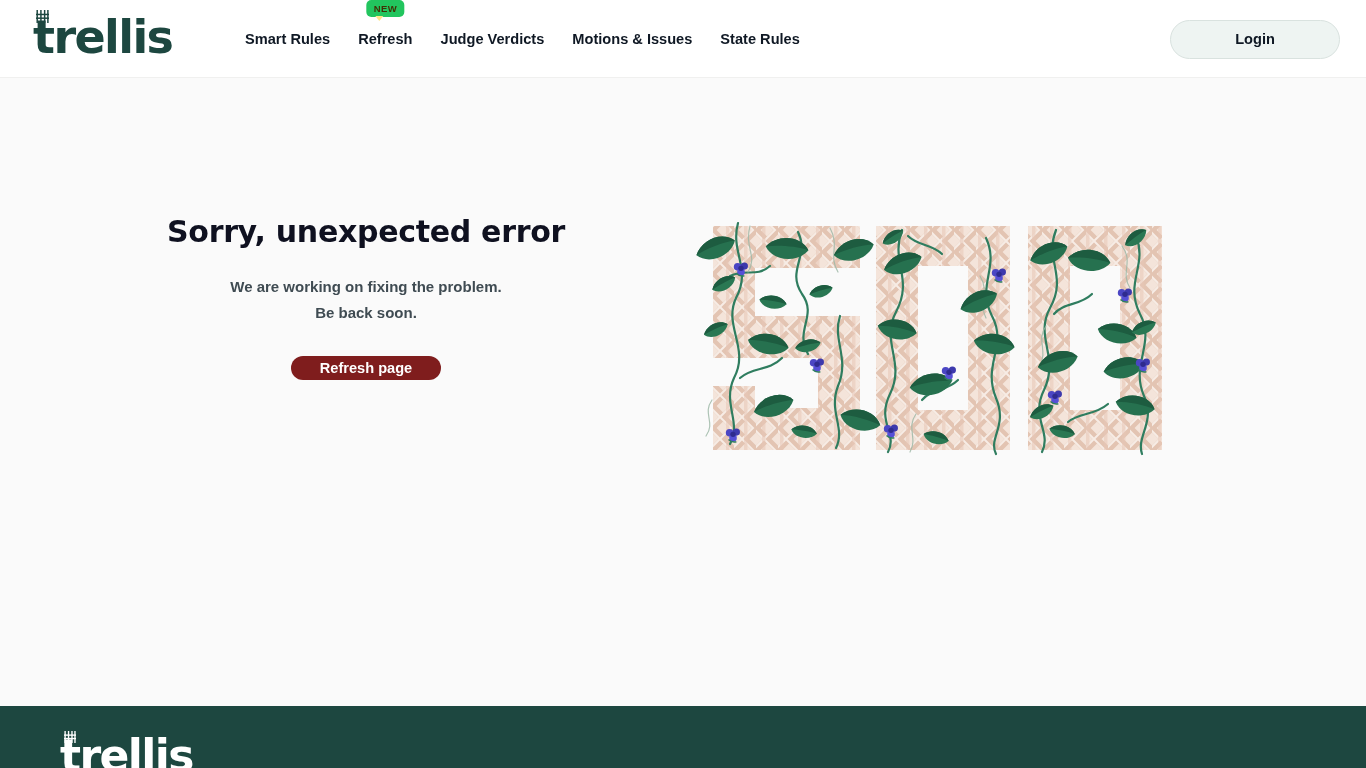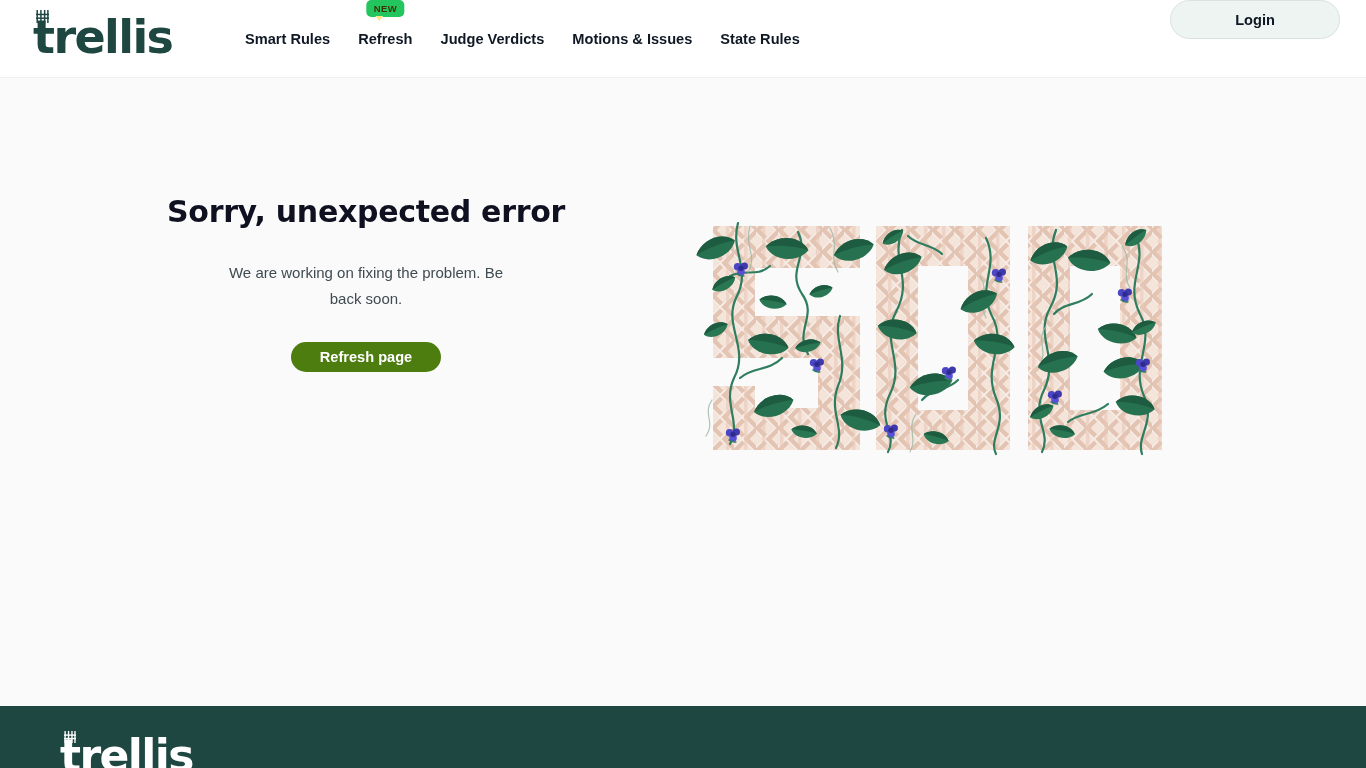--- a/index.html
+++ b/index.html
@@ -102,21 +102,20 @@
   }
 
   .header-actions {
     position: absolute;
     right: 26px;
     top: 0;
     height: 78px;
     display: flex;
     align-items: center;
     gap: 14px;
-    flex-direction: column;
   }
   .btn-login {
     width: 170px;
     height: 39px;
     border-radius: 20px;
     border: 1px solid #d9e2df;
     background: #eef4f2;
     color: #0f1824;
     font-family: "Liberation Sans", sans-serif;
     font-size: 14.6px;
@@ -141,50 +140,50 @@
     position: absolute;
     top: 78px; left: 0;
     width: 1366px;
     height: 628px;
     background: #fafafa;
   }
 
   .error-block {
     position: absolute;
     left: 150px;
-    top: 116px;
+    top: 136px;
     width: 432px;
     text-align: center;
   }
   .error-title {
     font-family: "DejaVu Sans", sans-serif;
     font-size: 30px;
     font-weight: 700;
     letter-spacing: -0.3px;
     color: #0f1120;
     line-height: 1.2;
     white-space: nowrap;
   }
   .error-subtitle {
-    margin-top: 30px;
+    margin-top: 24px;
     font-size: 15px;
-    font-weight: 400;
+    font-weight: 700;
     color: #3f4b52;
     line-height: 1.72;
     max-width: 290px;
     margin-left: auto;
     margin-right: auto;
   }
   .btn-refresh {
     margin-top: 30px;
     width: 150px;
-    height: 30px;
+    height: 24px;
     border-radius: 20px;
     border: none;
-    background: #4d7c0f;
+    background: #7f1d1d;
     color: #ffffff;
     font-family: "Liberation Sans", sans-serif;
     font-size: 14.6px;
     font-weight: 700;
     cursor: pointer;
   }
 
   .error-illustration {
     position: absolute;
     left: 690px;

